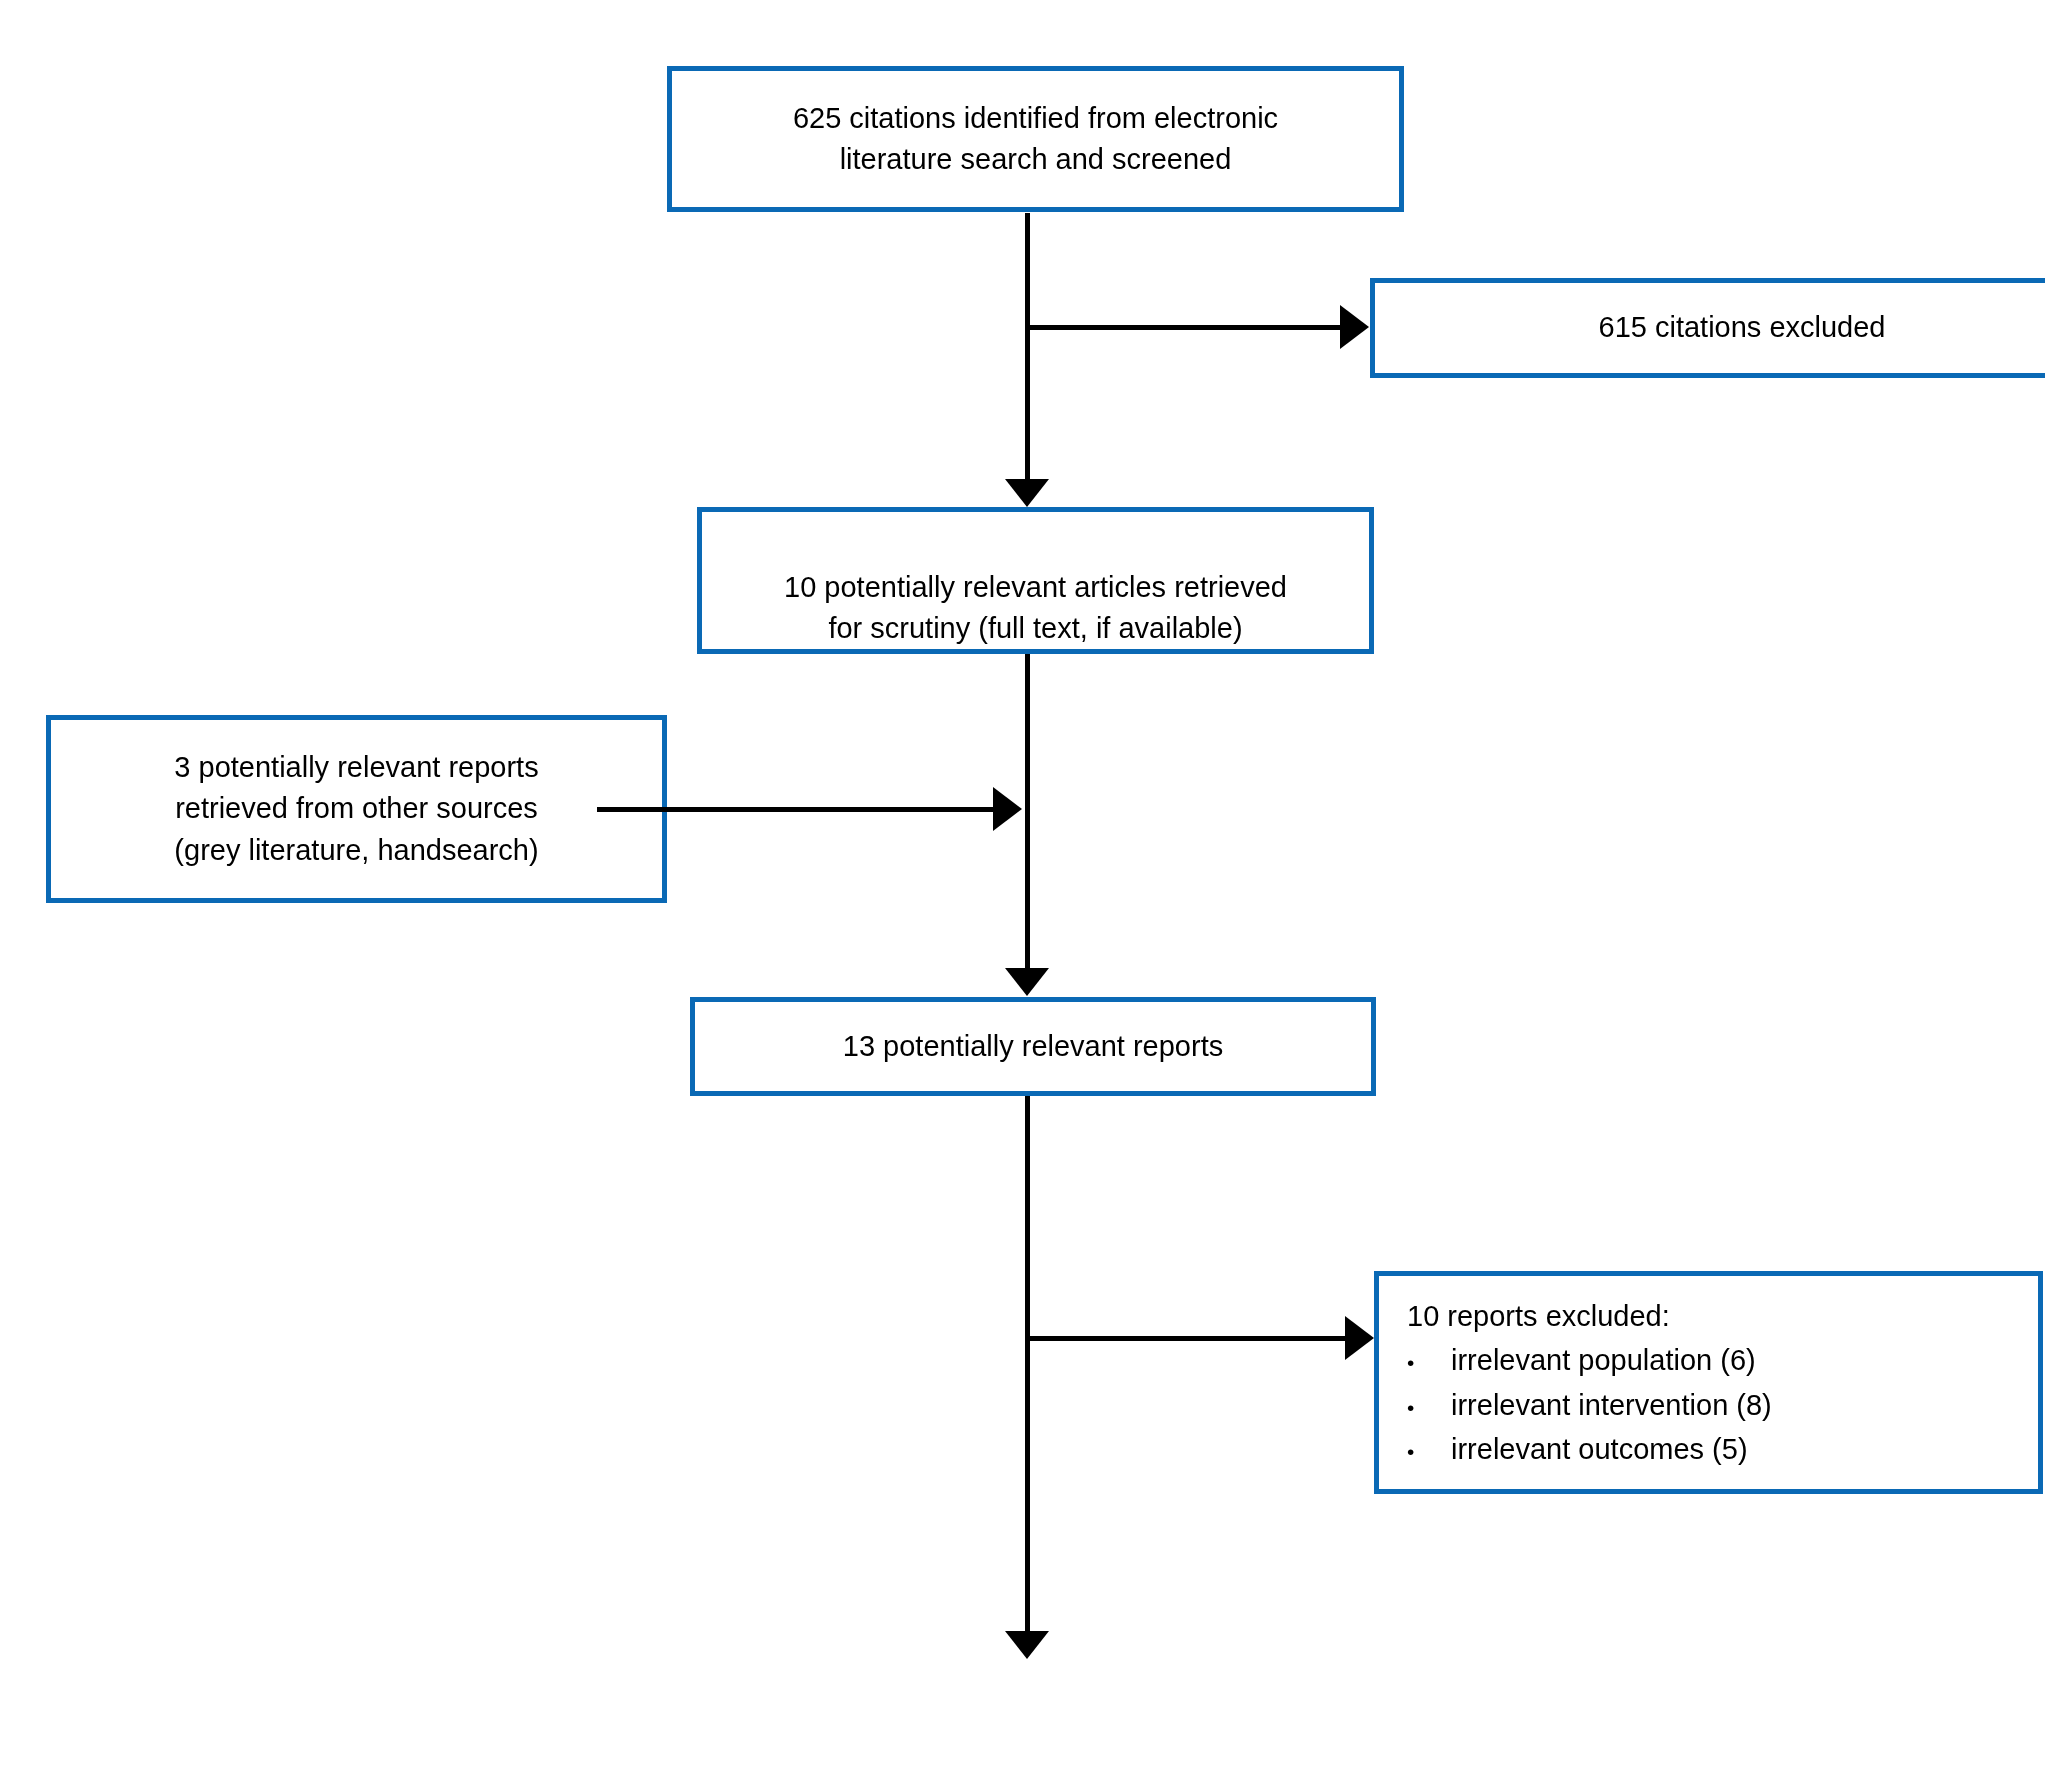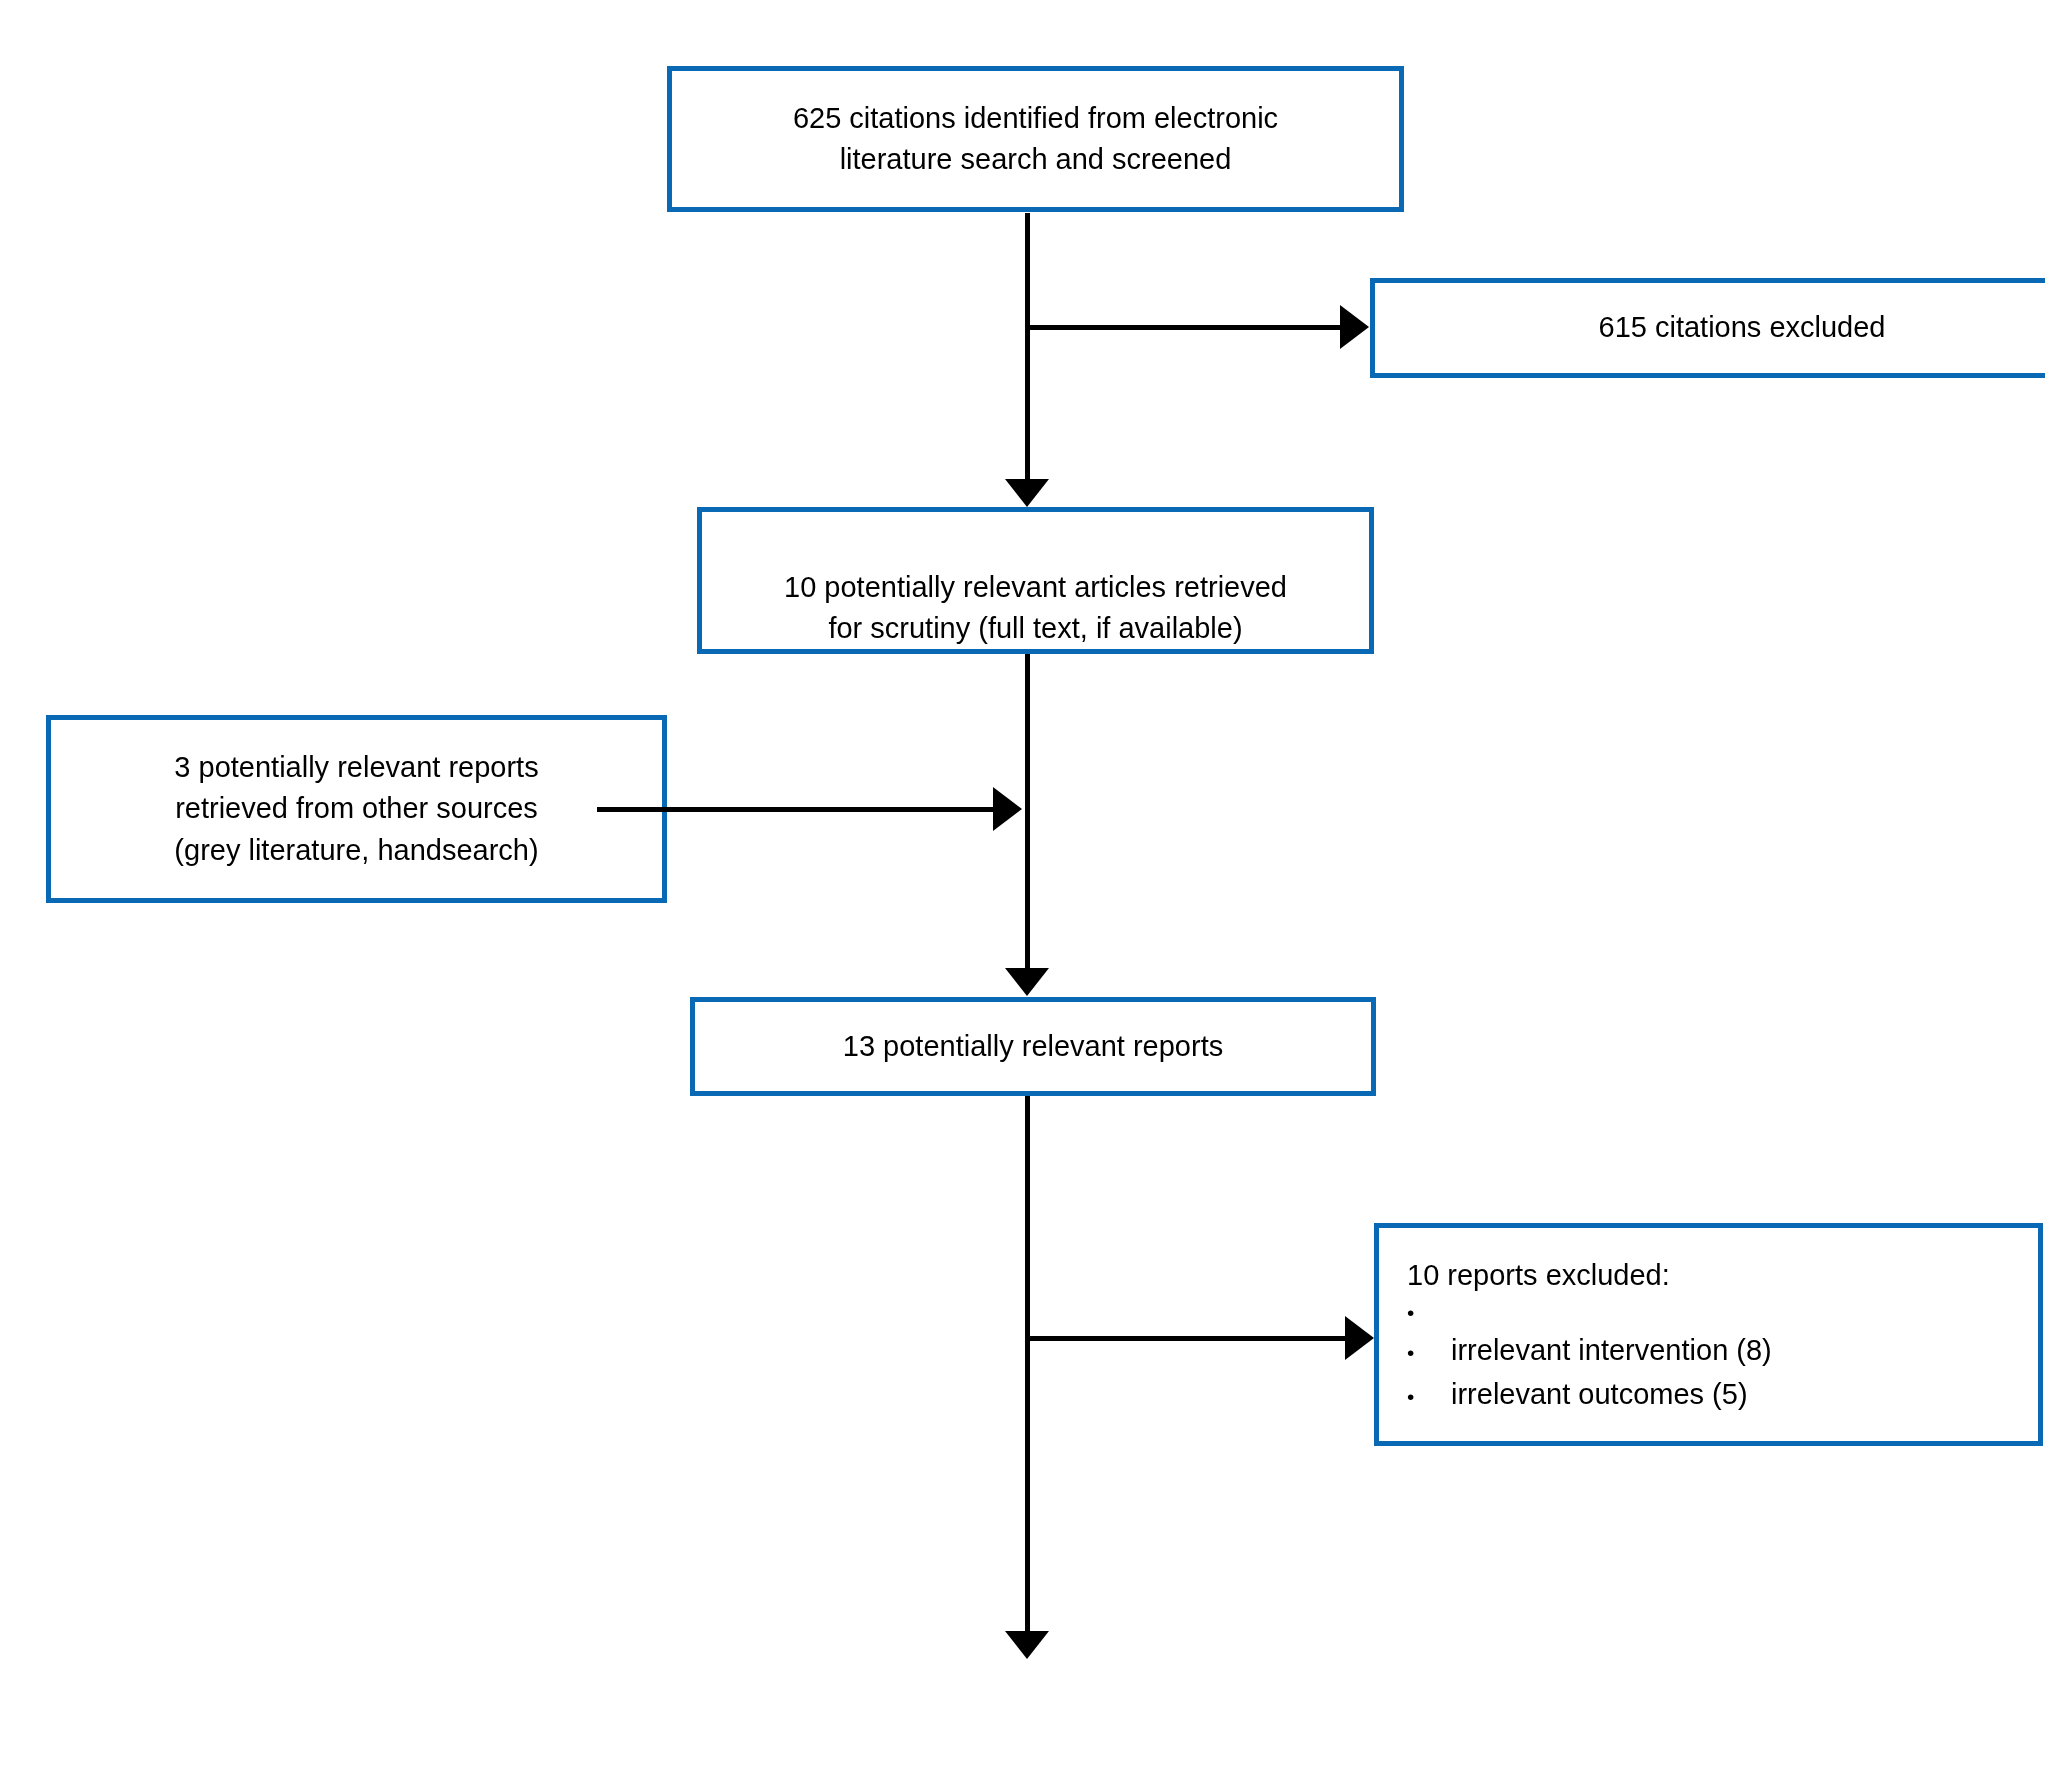--- a/index.html
+++ b/index.html
@@ -27,20 +27,21 @@
     padding:0 9.3px;
   }
   .box.list{
     flex-direction:column;
     align-items:flex-start;
     justify-content:center;
     text-align:left;
     padding:0 28px;
     line-height:1.52;
     white-space:normal;
+    margin-top:48px;
   }
   .bullet-row{display:flex;align-items:baseline;}
   .dot{width:44px;flex:0 0 44px;font-size:0.72em;}
   .vline,.hline{position:absolute;background:#000000;}
   .arrow-down{
     position:absolute;width:0;height:0;
     border-left:22px solid transparent;
     border-right:22px solid transparent;
     border-top:28px solid #000000;
   }
@@ -77,20 +78,21 @@
   </div>
 
   <div class="box" style="left:690px;top:997px;width:686px;height:99px;">
     <span>13 potentially relevant reports</span>
   </div>
 
   <div class="box list" style="left:1374px;top:1223px;width:669px;height:223px;">
     <div>10 reports excluded:</div>
     <div class="bullet-row">
       <span class="dot">•</span>
+      <span>irrelevant population (6)</span>
     </div>
     <div class="bullet-row">
       <span class="dot">•</span>
       <span>irrelevant intervention (8)</span>
     </div>
     <div class="bullet-row">
       <span class="dot">•</span>
       <span>irrelevant outcomes (5)</span>
     </div>
   </div>

